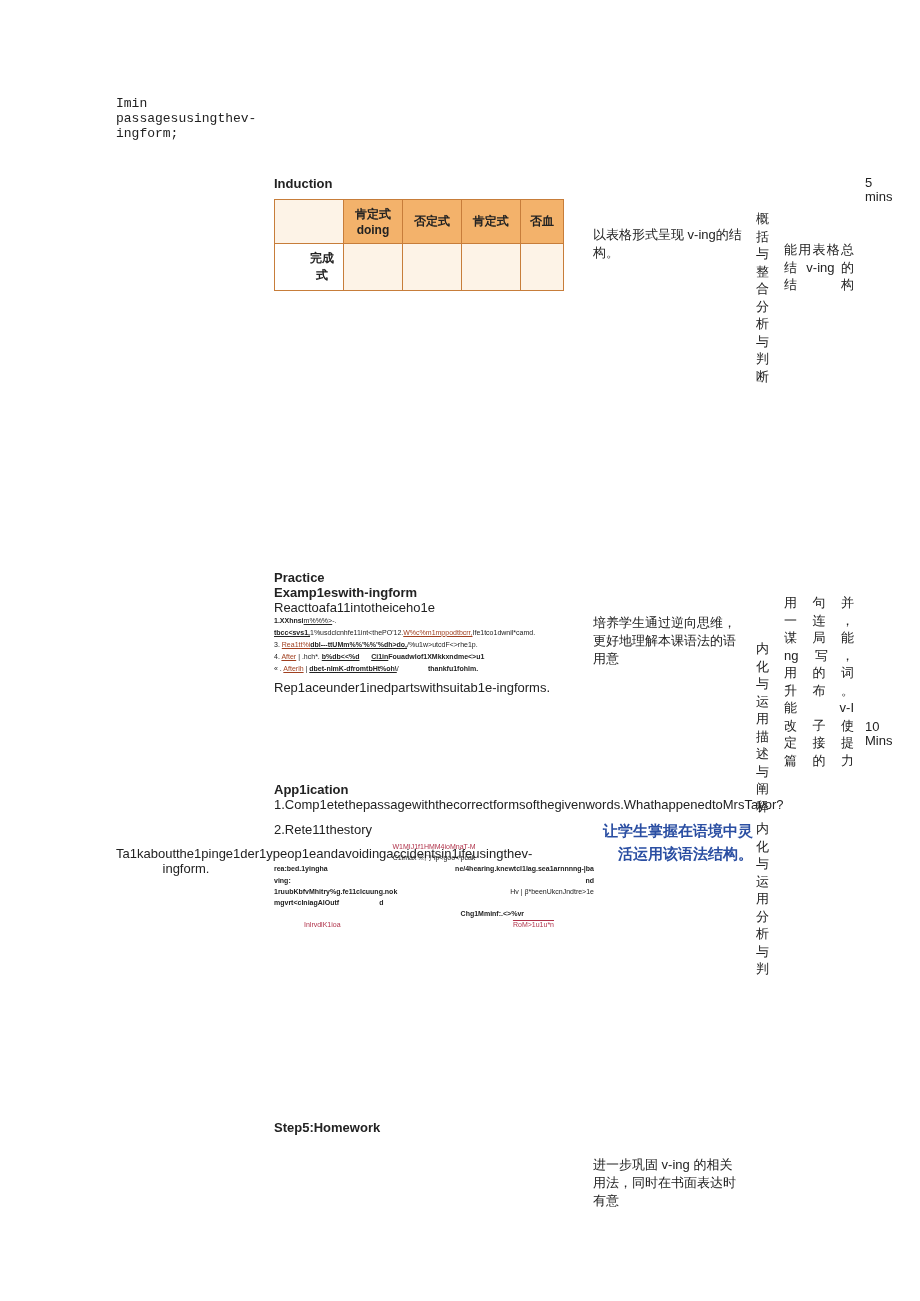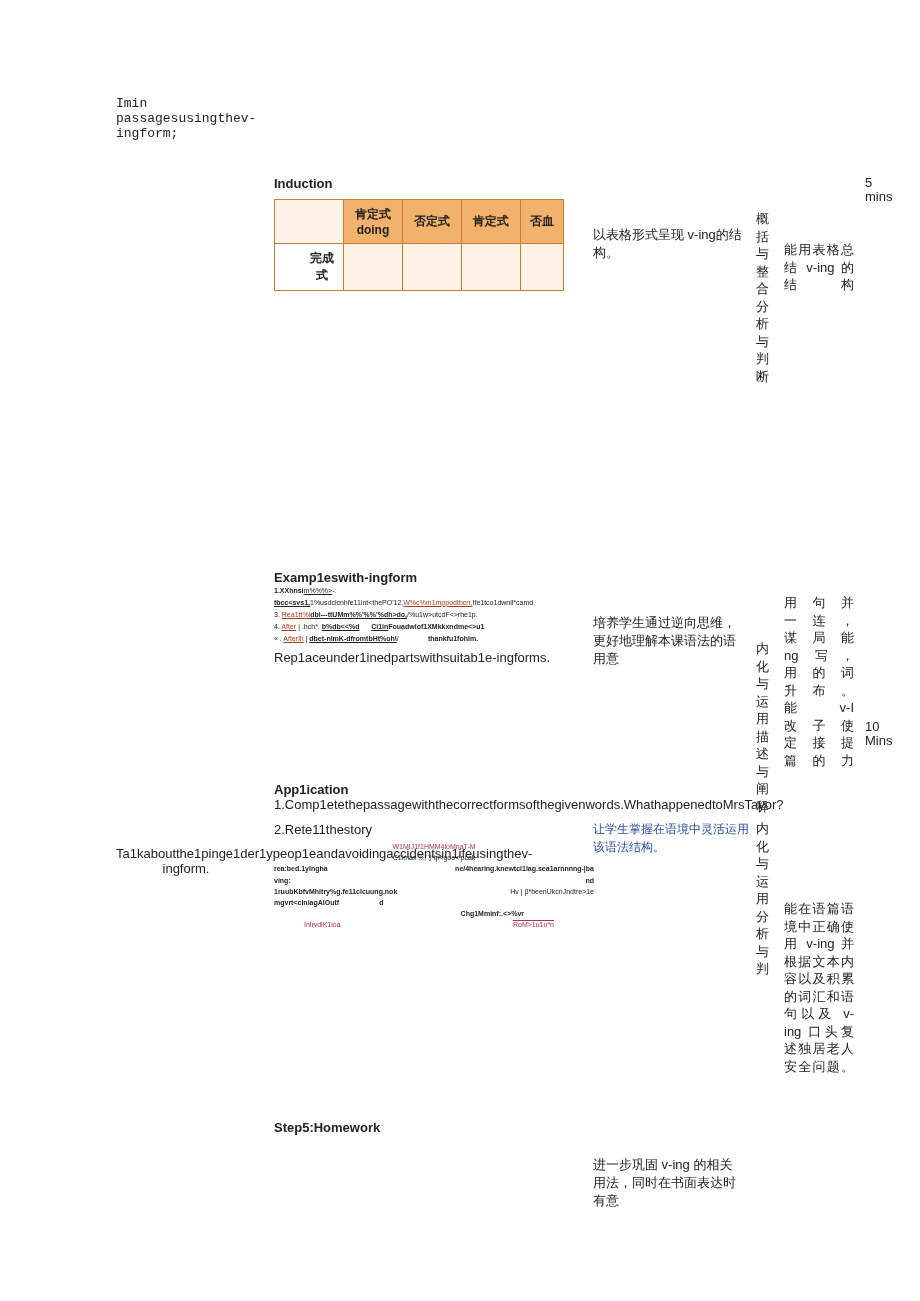--- a/index.html
+++ b/index.html
@@ -11,21 +11,21 @@
     width: 920px;
     background: #fff;
   }
   .page {
     position: relative;
     width: 920px;
     height: 1283px;
   }
   .mono { font-family: "Courier New", monospace; }
   .bold { font-weight: bold; }
-  .blue-bold { color: #2a4ea2; font-weight: normal; font-size: 12px; }
+  .blue-bold { color: #2a4ea2; font-weight: bold; font-size: 15px; text-align: right; }
 
   
   .col-left {
     position: absolute;
     left: 116px;
     width: 140px;
   }
   .col-main {
     position: absolute;
     left: 274px;
@@ -133,21 +133,23 @@
   </div>
   <div class="col-note" style="top:226px;">以表格形式呈现 v-ing的结构。</div>
   <div class="col-skill vertical-cn" style="top:210px;">概括与整合分析与判断</div>
   <div class="col-goal" style="top:212px;margin-top:29px;">能用表格总结 v-ing 的结构</div>
   <div class="col-time" style="top:176px;">
     <span>5</span><br>
     <span>mins</span>
   </div>
 
   <div class="col-main" style="top:570px;">
+    <div class="bold">Practice</div>
     <div class="bold">Examp1eswith-ingform</div>
+    <div>Reacttoafa11intotheiceho1e</div>
     <div class="practice-block">
       <div><span class="bold">1.XXhnsi</span><span class="u">m%%%&gt;</span><span>-.</span></div>
       <div><span class="u bold">tbcc&lt;svs1,</span><span>1%usdclcnhfe11int&lt;thePO'12.</span><span class="u" style="color:#a04020;">W%c%m1mppodtbcrr,</span><span>Ife1tco1dwnil*camd.</span></div>
       <div><span>3. </span><span class="u" style="color:#a04020;">Rea1tt%i</span><span class="u bold">dbl---ttUMm%%'%%'%dh&gt;do,</span><span>/%u1w&gt;utcdF&lt;&gt;rhe1p.</span></div>
       <div><span>4. </span><span class="u" style="color:#a04020;">After</span><span> | .hch*. </span><span class="u bold">b%db&lt;&lt;%d</span>&nbsp;&nbsp;&nbsp;&nbsp;&nbsp;&nbsp;<span class="u bold">Ci1in</span><span class="bold">Fouadwlof1XMkkxndme&lt;&gt;u1</span></div>
       <div><span>« . </span><span class="u" style="color:#a04020;">Afterlh</span><span> | </span><span class="u bold">dbet-nlmK-dfromtbHt%oh\</span><span>/</span>&nbsp;&nbsp;&nbsp;&nbsp;&nbsp;&nbsp;&nbsp;&nbsp;&nbsp;&nbsp;&nbsp;&nbsp;&nbsp;&nbsp;&nbsp;<span class="bold">thankfu1fohlm.</span></div>
     </div>
     <div style="margin-top:6px;">Rep1aceunder1inedpartswithsuitab1e-ingforms.</div>
   </div>
   <div class="col-note" style="top:614px;">培养学生通过逆向思维，更好地理解本课语法的语用意</div>
@@ -199,18 +201,17 @@
           <span style="color:#b0324a;text-decoration:overline;">RoM&gt;1u1u*n</span>
         </div>
     </div>
   </div>
 
   <div class="col-left" style="top:846px;text-align:center;">Ta1kaboutthe1pinge1der1ypeop1eandavoidingaccidentsin1ifeusingthev-ingform.</div>
 
   <div class="col-note blue-bold" style="top:820px;width:160px;line-height:1.5;">让学生掌握在语境中灵活运用该语法结构。</div>
 
   <div class="col-skill vertical-cn" style="top:820px;">内化与运用分析与判</div>
-  <div class="col-goal" style="top:900px;">能在语篇语境中正确使用 v-ing 并根据文本内容以及积累的词汇和语句以及 v-ing 口头复述独居老人安全问题。</div>
 
   <div class="col-main bold" style="top:1120px;">Step5:Homework</div>
   <div class="col-note" style="top:1156px;">进一步巩固 v-ing 的相关用法，同时在书面表达时有意</div>
 
 </div>
 
 </body></html>

